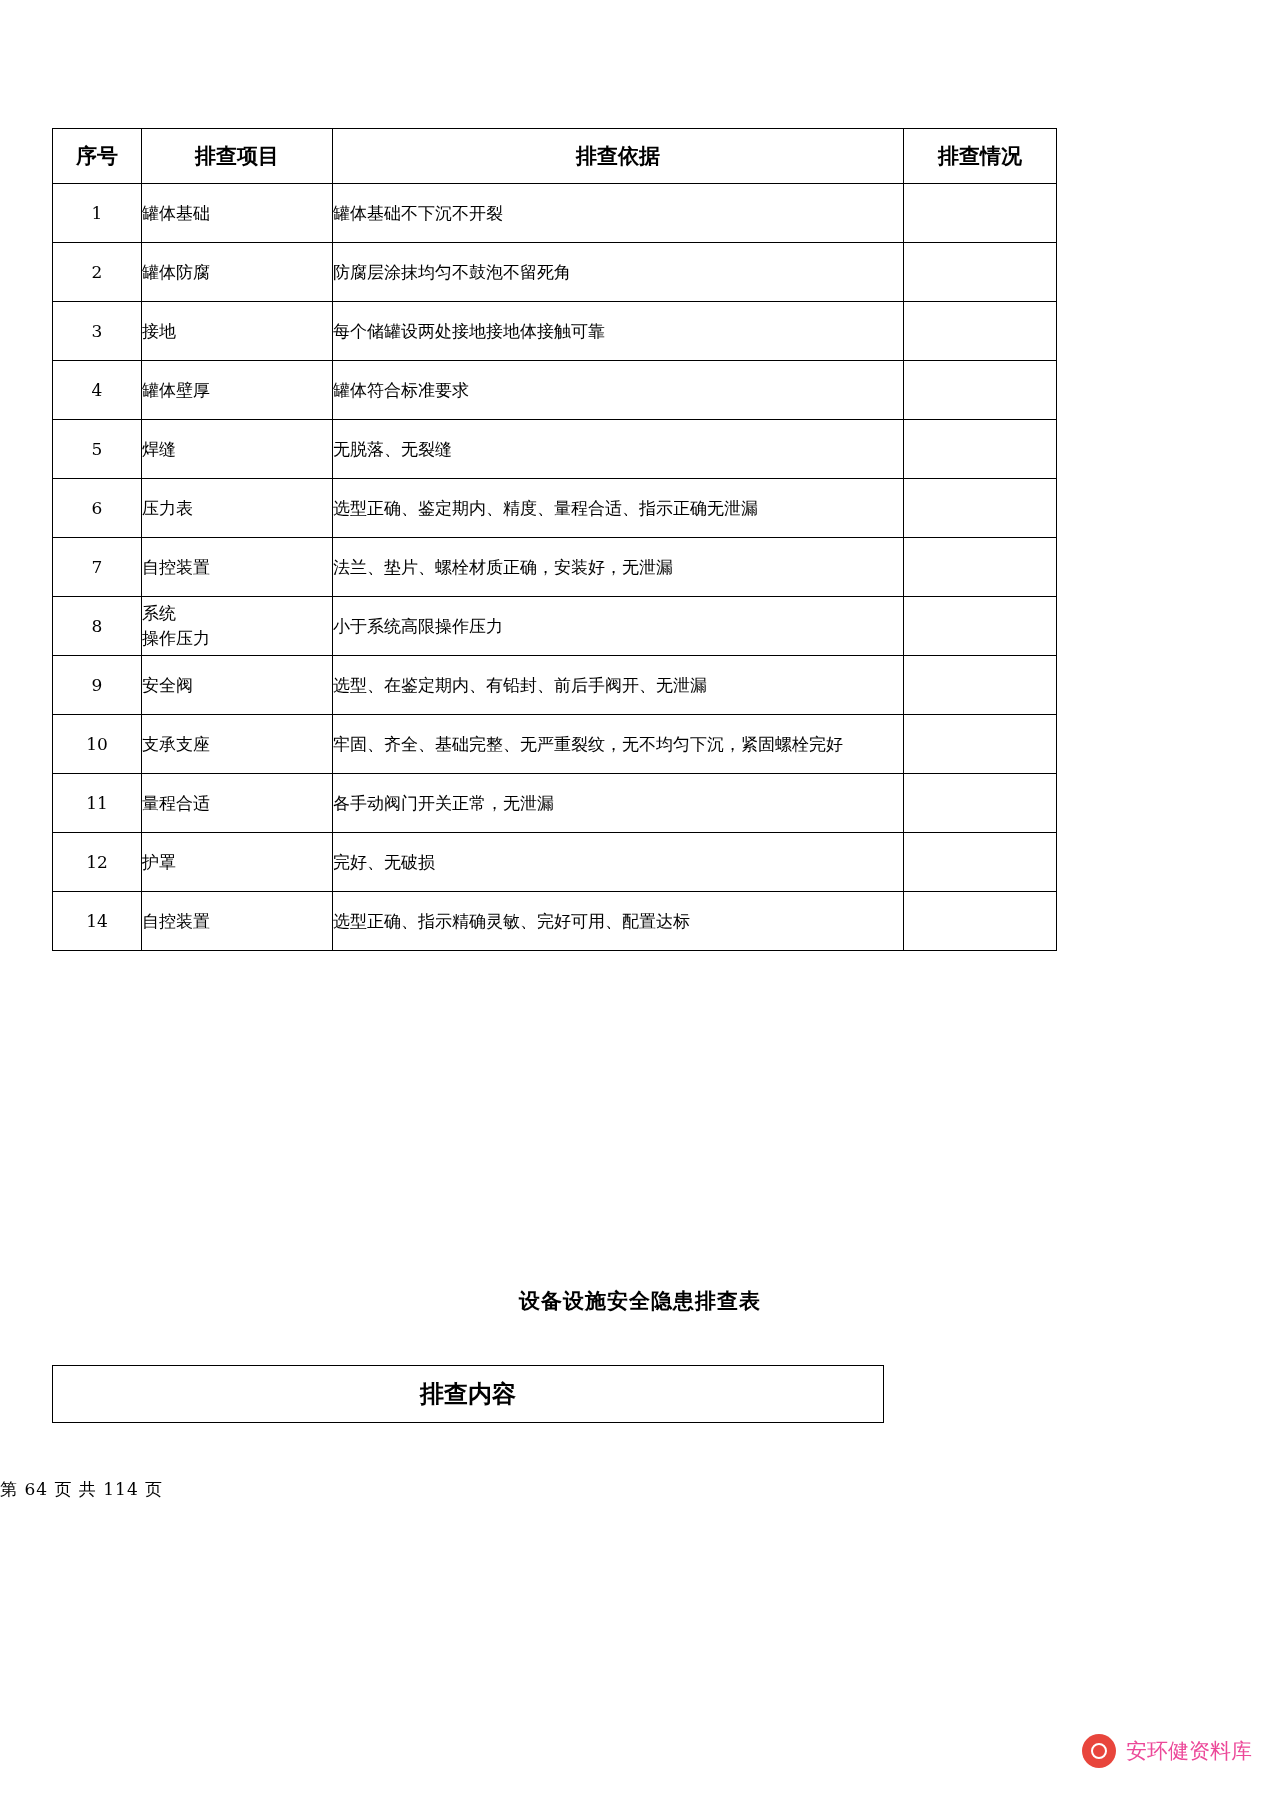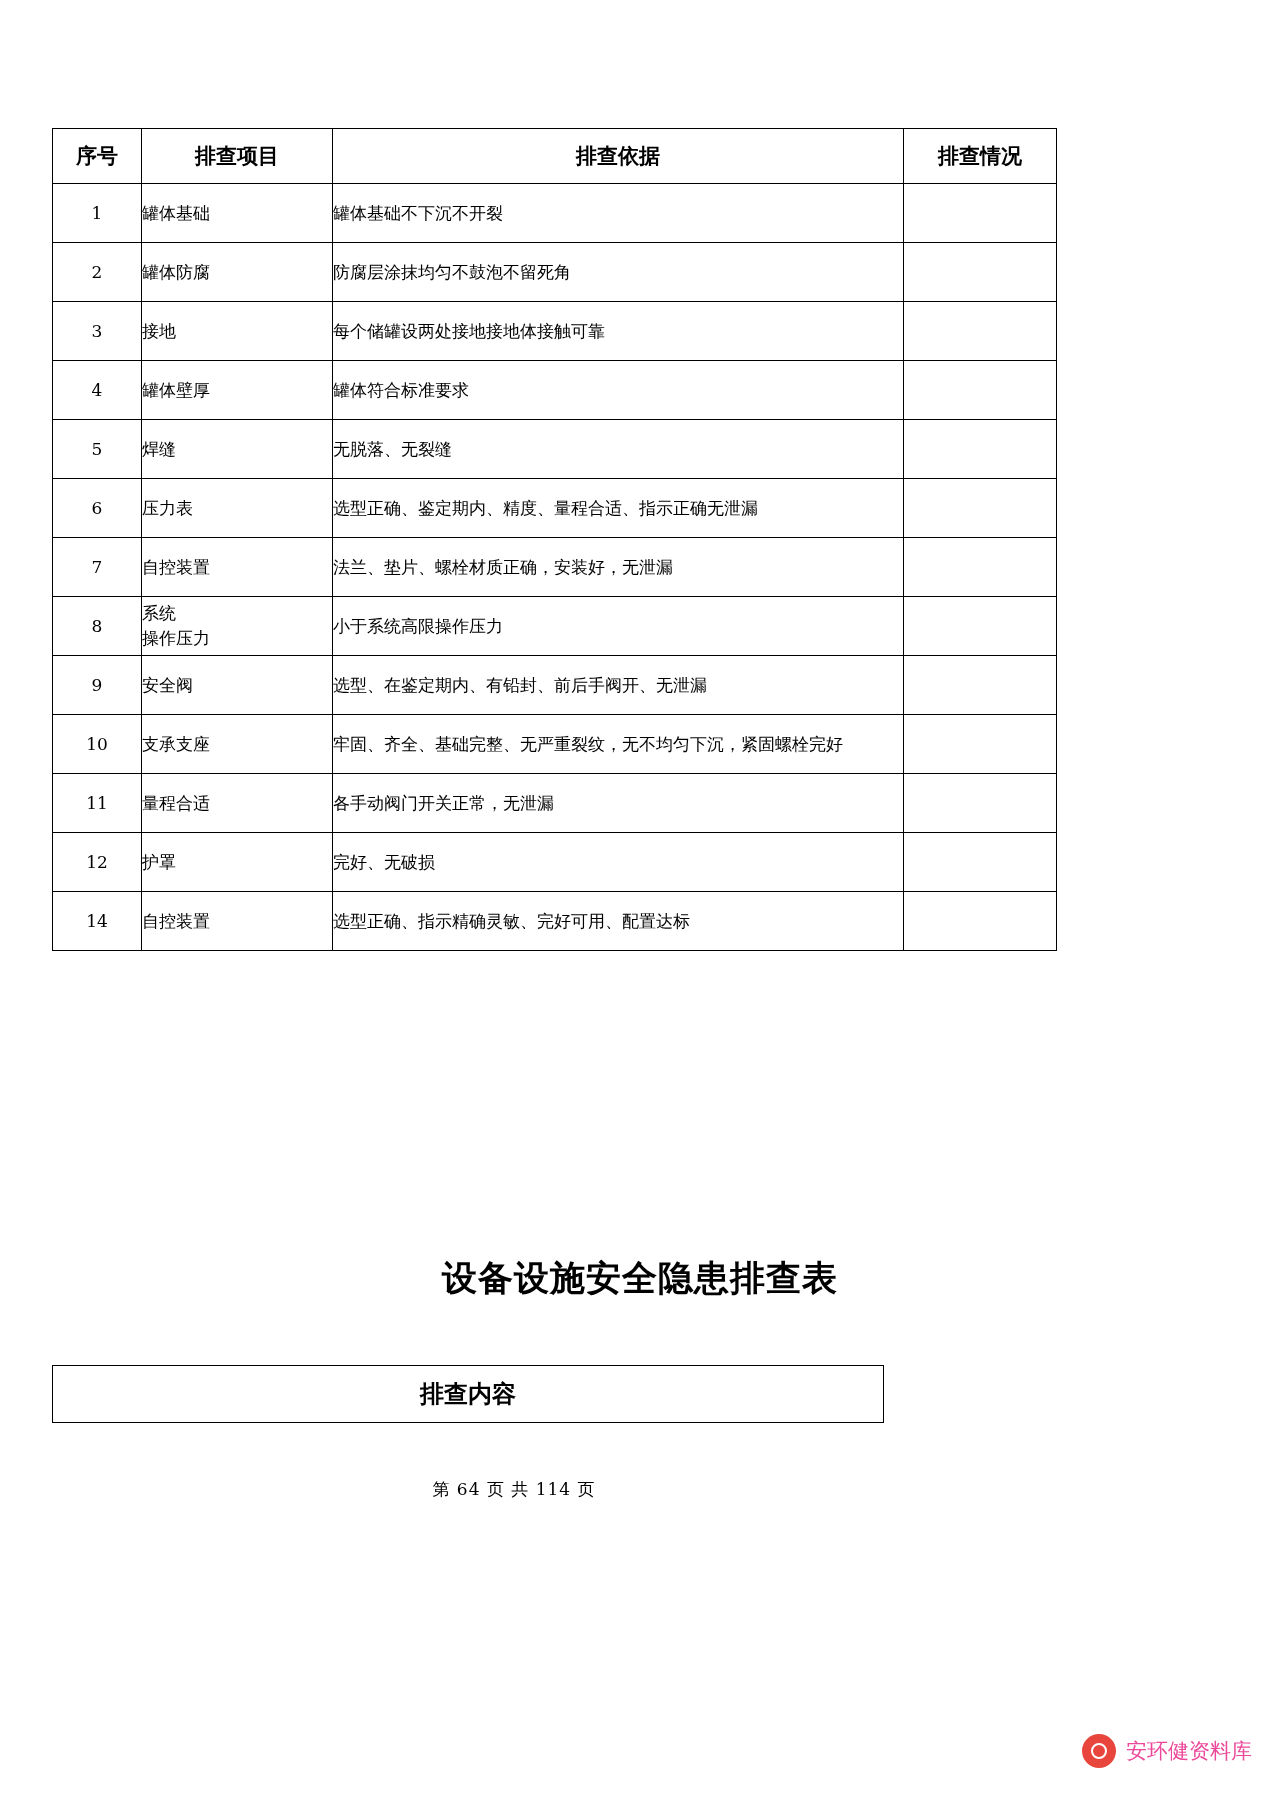--- a/index.html
+++ b/index.html
@@ -76,24 +76,25 @@
   }
 
   .title-block {
     position: absolute;
     left: 0;
     top: 1255px;
     width: 1280px;
     text-align: center;
   }
   .doc-title {
-    font-size: 35px;
+    font-size: 21px;
     font-weight: bold;
     letter-spacing: 1px;
     font-family: Liberation Serif, serif;
+    margin-top: 32px;
   }
   .equip-line {
     position: absolute;
     left: 160px;
     top: 1312px;
     font-size: 27px;
     font-weight: bold;
     font-family: "DejaVu Serif", "Liberation Serif", serif;
   }
   .content-box {
@@ -110,21 +111,20 @@
   }
   .content-box span {
     font-size: 24px;
     font-weight: bold;
   }
   .footer {
     position: absolute;
     left: 0;
     top: 1478px;
     width: 1028px;
-    text-align: center;
     font-size: 17px;
     letter-spacing: 1px;
   }
   .watermark {
     position: absolute;
     right: 28px;
     top: 1734px;
     display: flex;
     align-items: center;
     gap: 10px;

